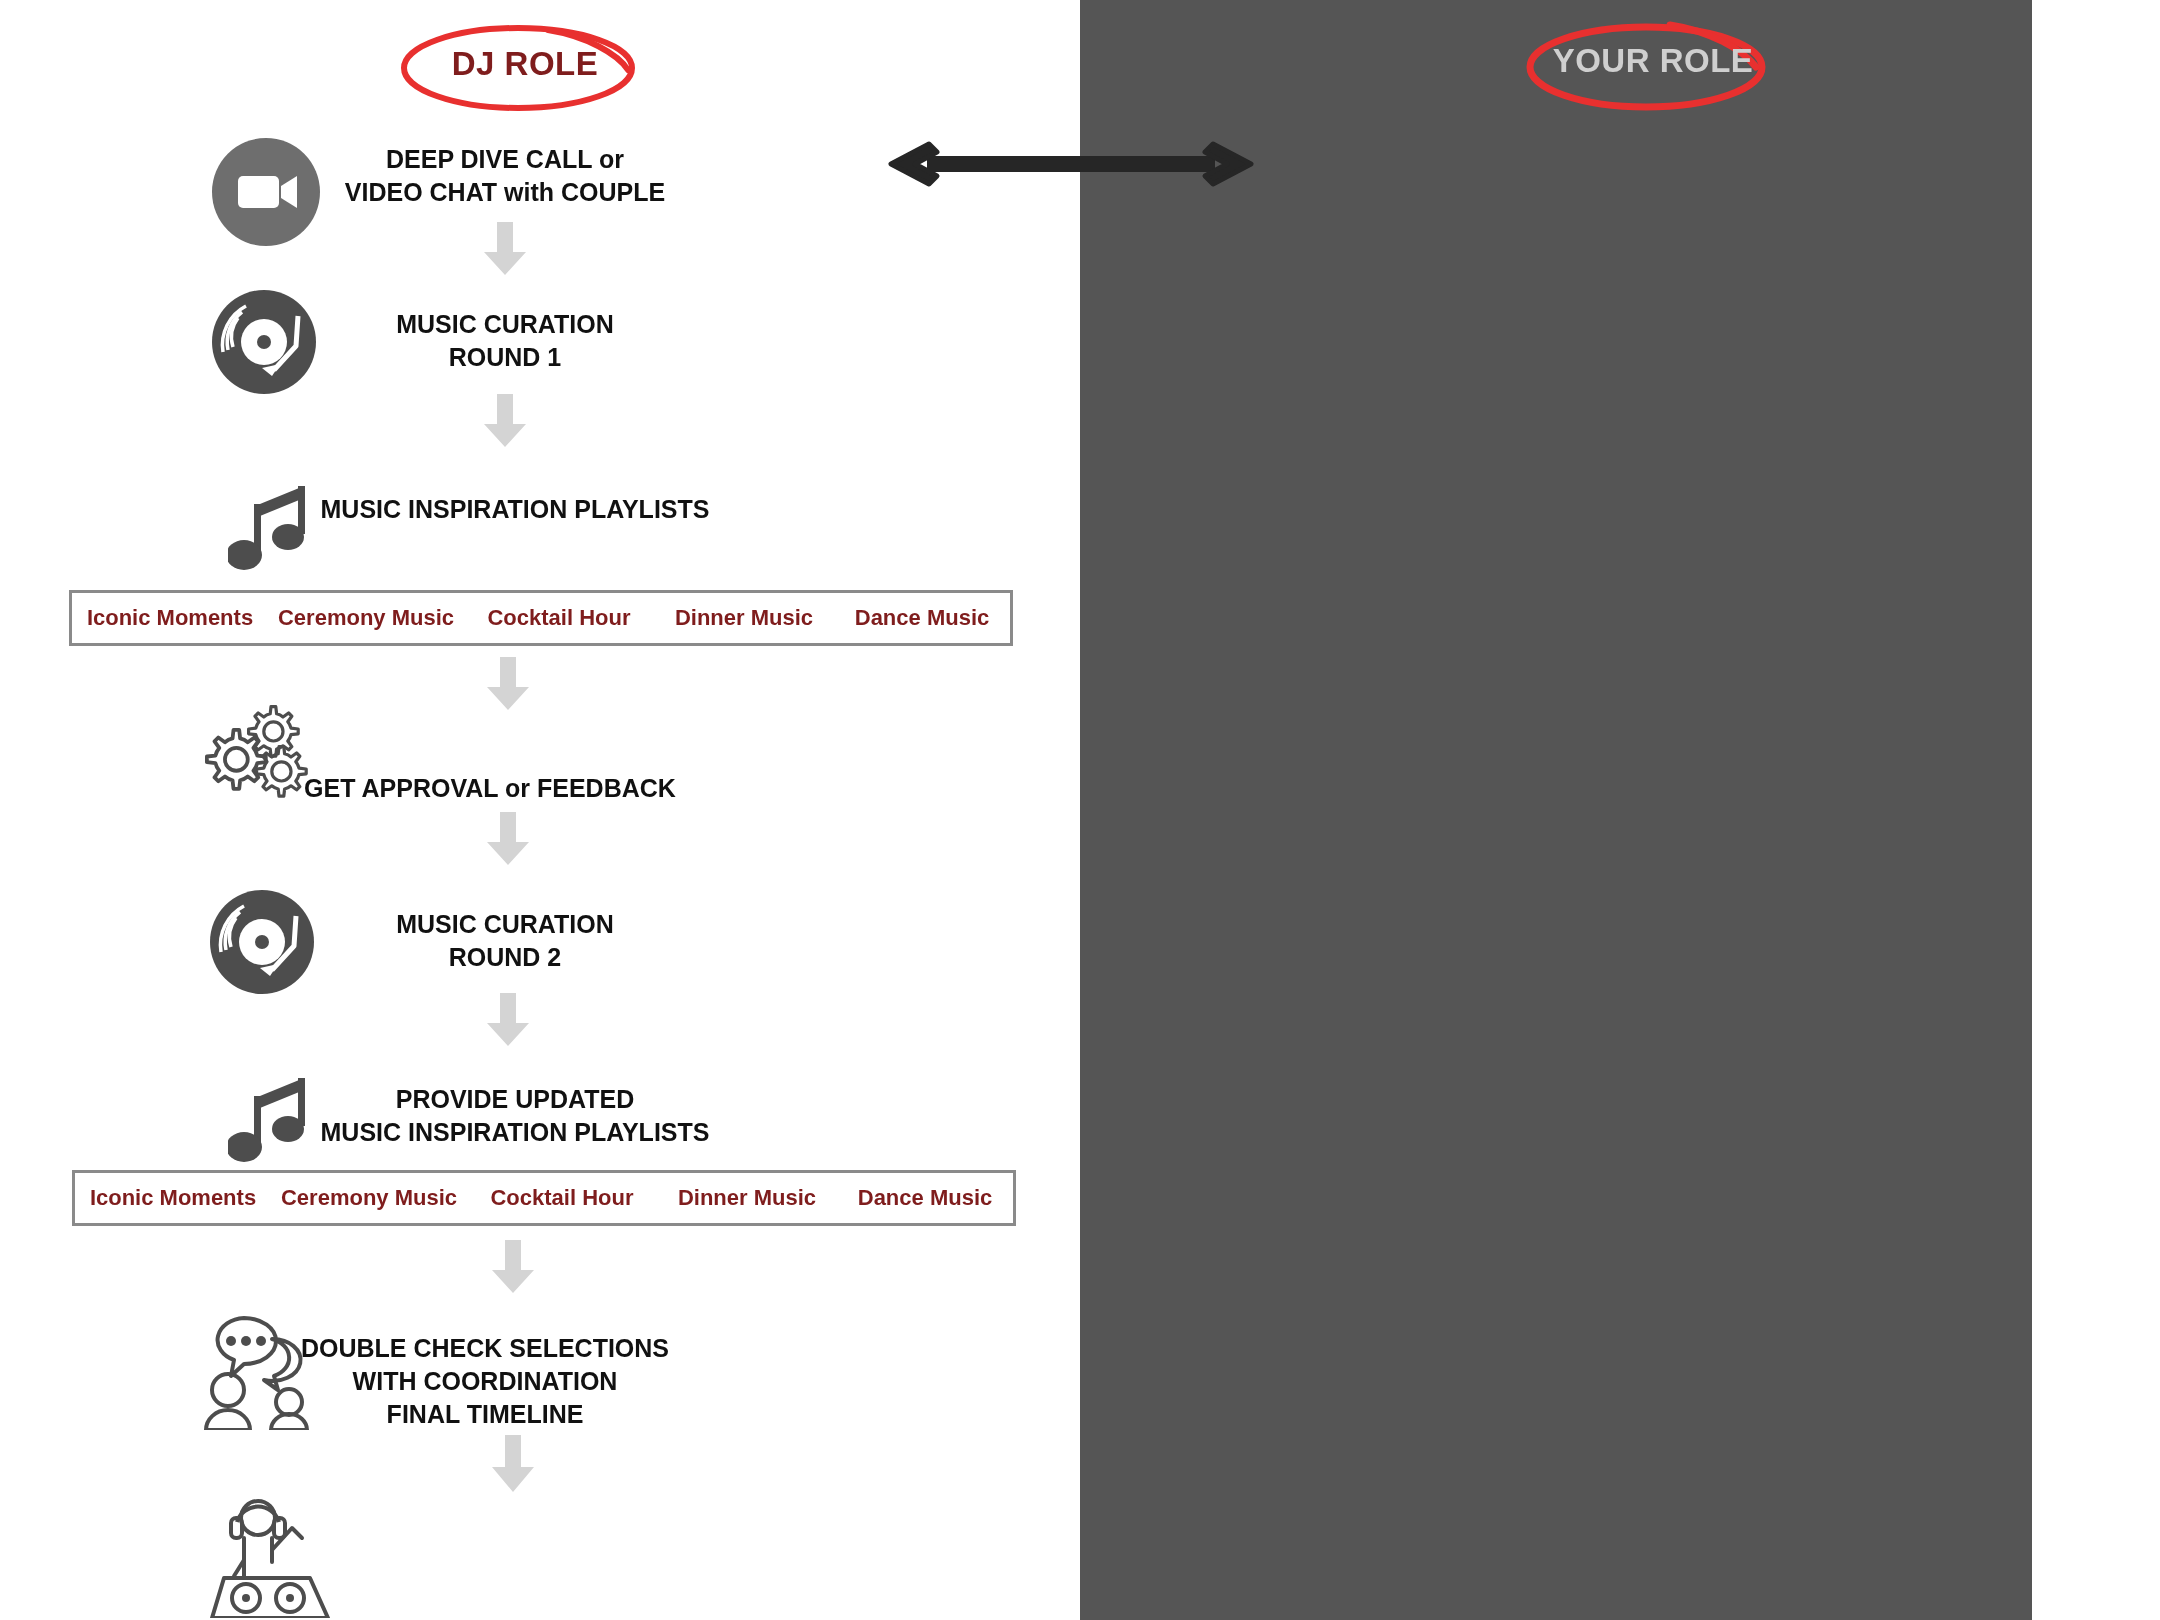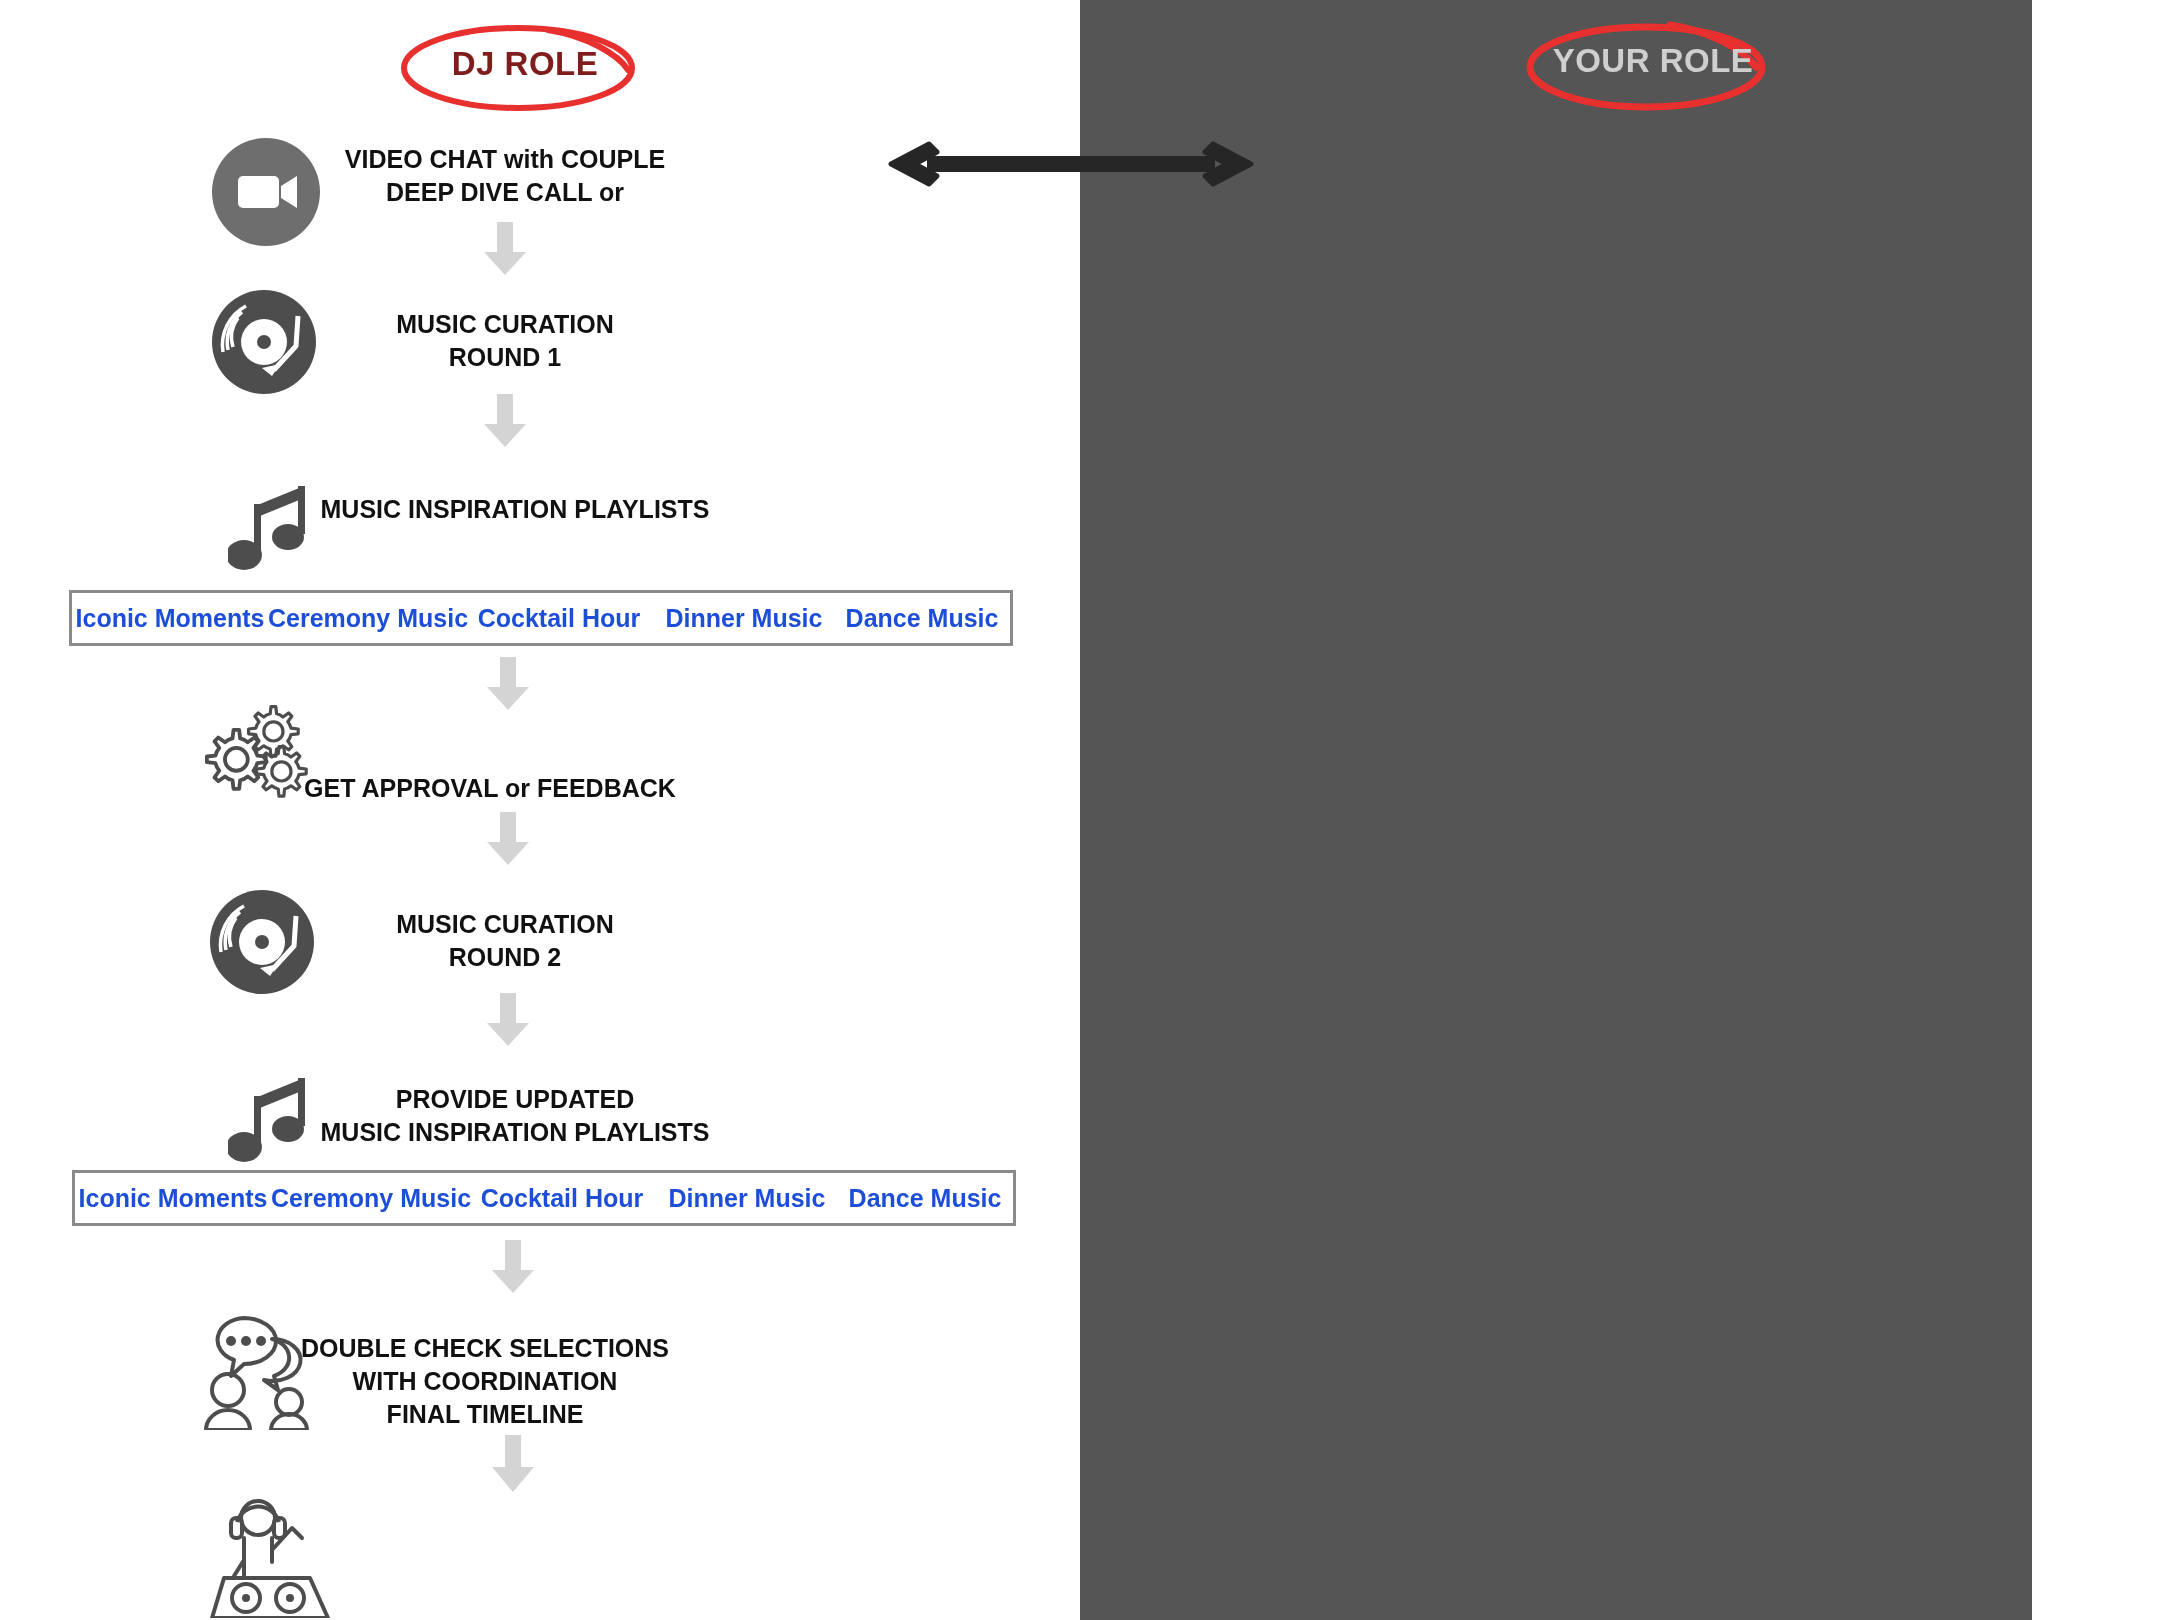--- a/index.html
+++ b/index.html
@@ -39,21 +39,21 @@
   
   .down-arrow{position:absolute;}
   .down-arrow svg{display:block;}
 
   
   .playlist-box{
     position:absolute;border:3px solid #8a8a8a;background:#ffffff;
     display:flex;align-items:center;box-sizing:border-box;
   }
   .playlist-box .pl-item{
-    font-size:25px;font-weight:bold;color:#1d4ed8;white-space:nowrap;
+    font-size:22px;font-weight:bold;color:#7f1d1d;white-space:nowrap;
     text-align:center;
   }
 
   
   .dbl-arrow{position:absolute;}
 </style>
 </head>
 <body>
 
 <div id="stage">
@@ -69,22 +69,22 @@
     </div>
 
     <div class="icon" style="left:212px;top:138px;">
       <svg width="108" height="108" viewBox="0 0 108 108">
         <circle cx="54" cy="54" r="54" fill="#6e6e6e"></circle>
         <rect x="26" y="38" width="41" height="32" rx="5" fill="#ffffff"></rect>
         <path d="M69 48 L85 38 L85 70 L69 60 Z" fill="#ffffff"></path>
       </svg>
     </div>
     <div class="step-text dark-txt" style="left:255px;top:143px;width:500px;">
+      <div>DEEP DIVE CALL or</div>
       <div>VIDEO CHAT with COUPLE</div>
-      <div>DEEP DIVE CALL or</div>
     </div>
 
     <div class="down-arrow" style="left:482px;top:222px;">
       <svg width="46" height="54" viewBox="0 0 46 54">
         <path d="M15 0 H31 V30 H44 L23 53 L2 30 H15 Z" fill="#d4d4d4"></path>
       </svg>
     </div>
 
     <div class="icon" style="left:212px;top:290px;">
       <svg width="104" height="104" viewBox="0 0 104 104">

